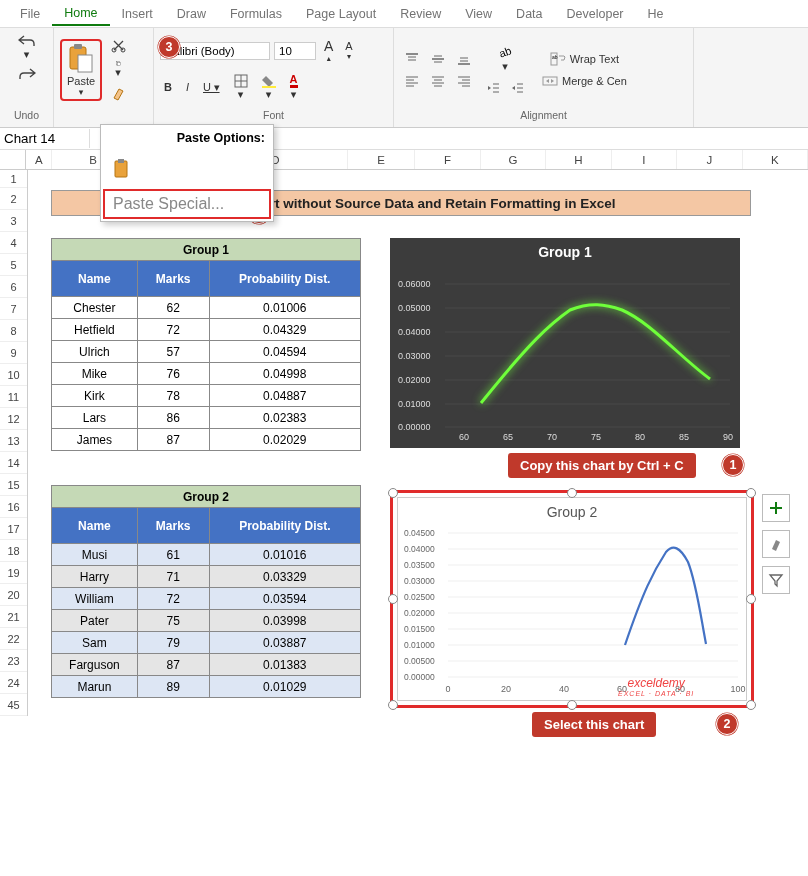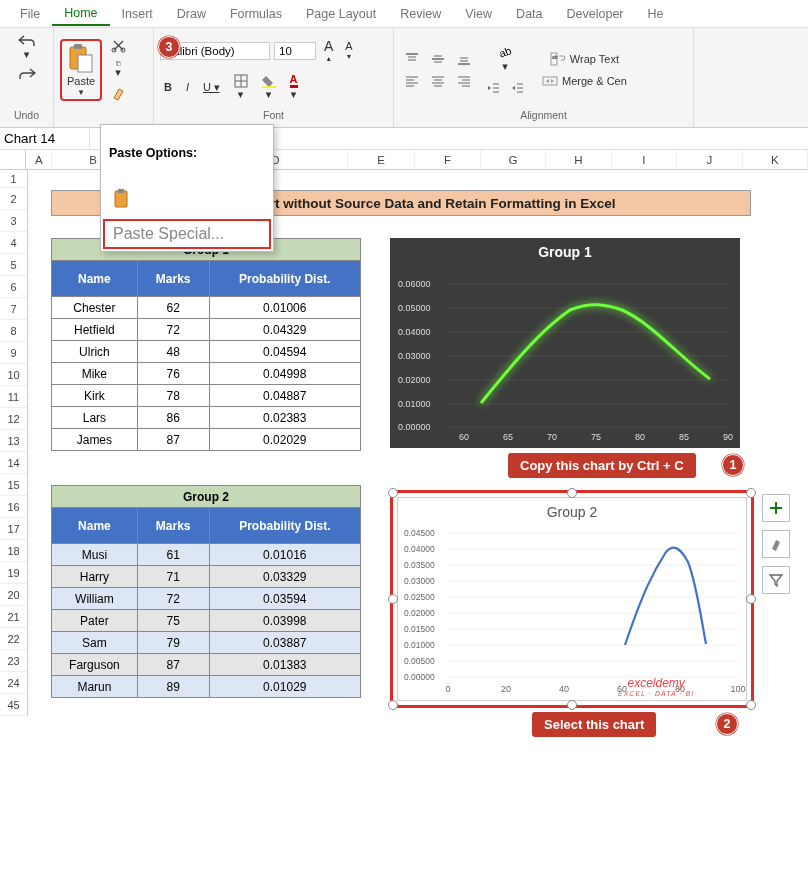--- a/index.html
+++ b/index.html
@@ -20,21 +20,21 @@
 .paste-btn svg { margin-bottom: 2px; }
 .small-icons { display: flex; flex-direction: column; gap: 2px; }
 .small-icons .rbtn { width: 24px; height: 22px; }
 .font-sel { border: 1px solid #ccc; background:#fff; font-size: 11.5px; padding: 2px 4px; }
 .font-name { width: 110px; }
 .font-size { width: 42px; }
 .alignbtn svg { display:block; }
 
 
 .paste-dd { position: absolute; left: 100px; top: 124px; width: 174px; background: #fff; border: 1px solid #bbb; box-shadow: 3px 3px 6px rgba(0,0,0,0.2); z-index: 100; font-size: 12.5px; }
-.paste-dd-hdr { padding: 21px 8px; font-weight: 600; }
+.paste-dd-hdr { padding: 6px 8px; font-weight: 600; text-align: right; }
 .paste-dd-body { padding: 4px 8px; display: flex; gap: 4px; }
 .paste-dd-item { width: 28px; height: 28px; border: 1px solid transparent; display:flex; align-items:center; justify-content:center; }
 .paste-sp { padding: 4px 8px; color: #888; border: 2.5px solid #e02b2b; margin: 2px; font-size: 16px; }
 
 
 .badge { width: 22px; height: 22px; border-radius: 50%; background: #c0392b; color: #fff; display: flex; align-items: center; justify-content: center; font-size: 12.5px; font-weight: 700; position: absolute; border: 1.5px solid #fff; box-shadow: 0 0 0 0.5px #c0392b; }
 .badge.b3 { left: 158px; top: 36px; }
 .badge.b4 { left: 248px; top: 202px; }
 
 
@@ -366,21 +366,21 @@
             <td>62</td>
             <td>0.01006</td>
           </tr>
       <tr>
             <td>Hetfield</td>
             <td>72</td>
             <td>0.04329</td>
           </tr>
       <tr>
             <td>Ulrich</td>
-            <td>48</td>
+            <td>57</td>
             <td>0.04594</td>
           </tr>
       <tr>
             <td>Mike</td>
             <td>76</td>
             <td>0.04998</td>
           </tr>
       <tr>
             <td>Kirk</td>
             <td>78</td>

